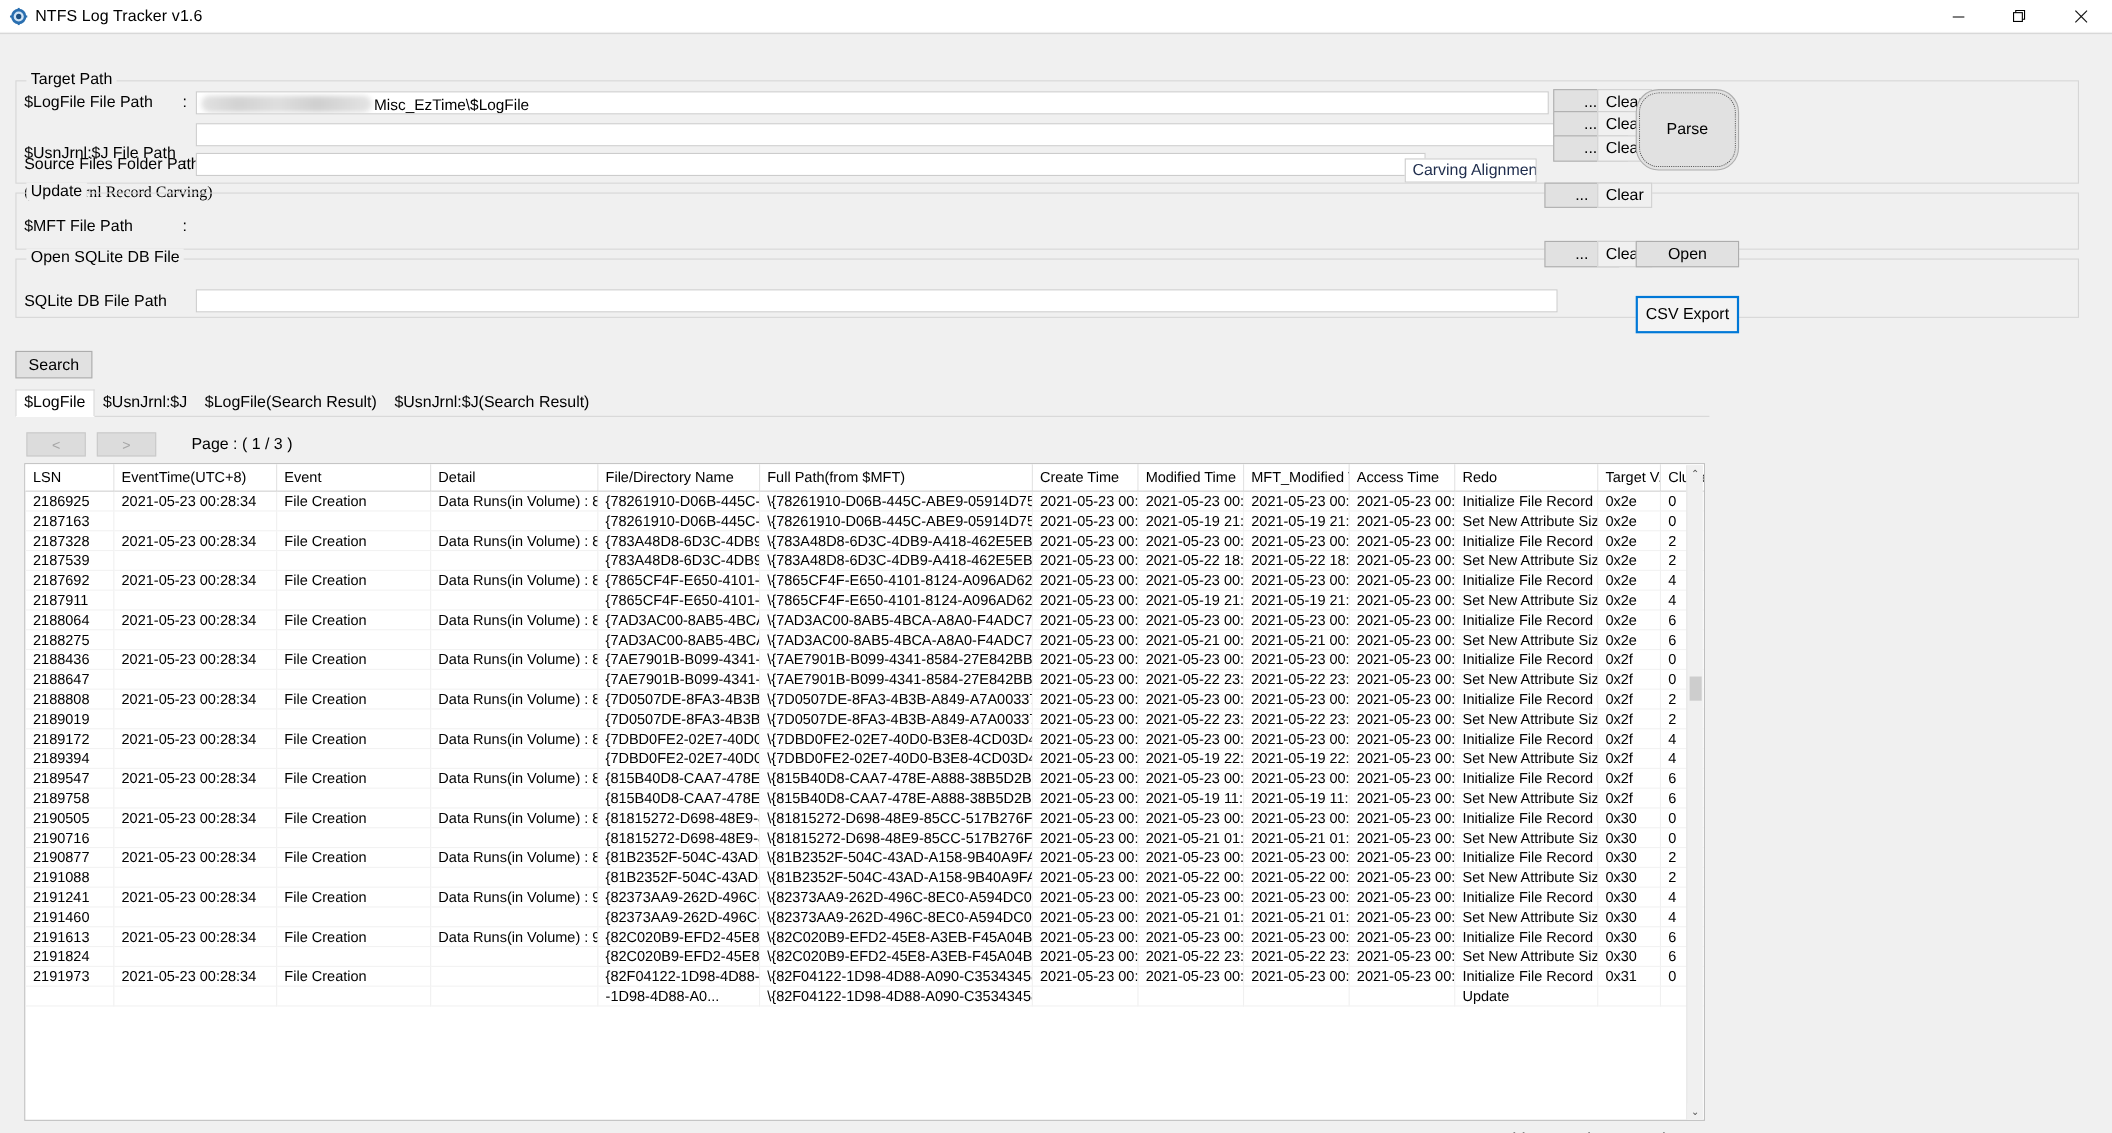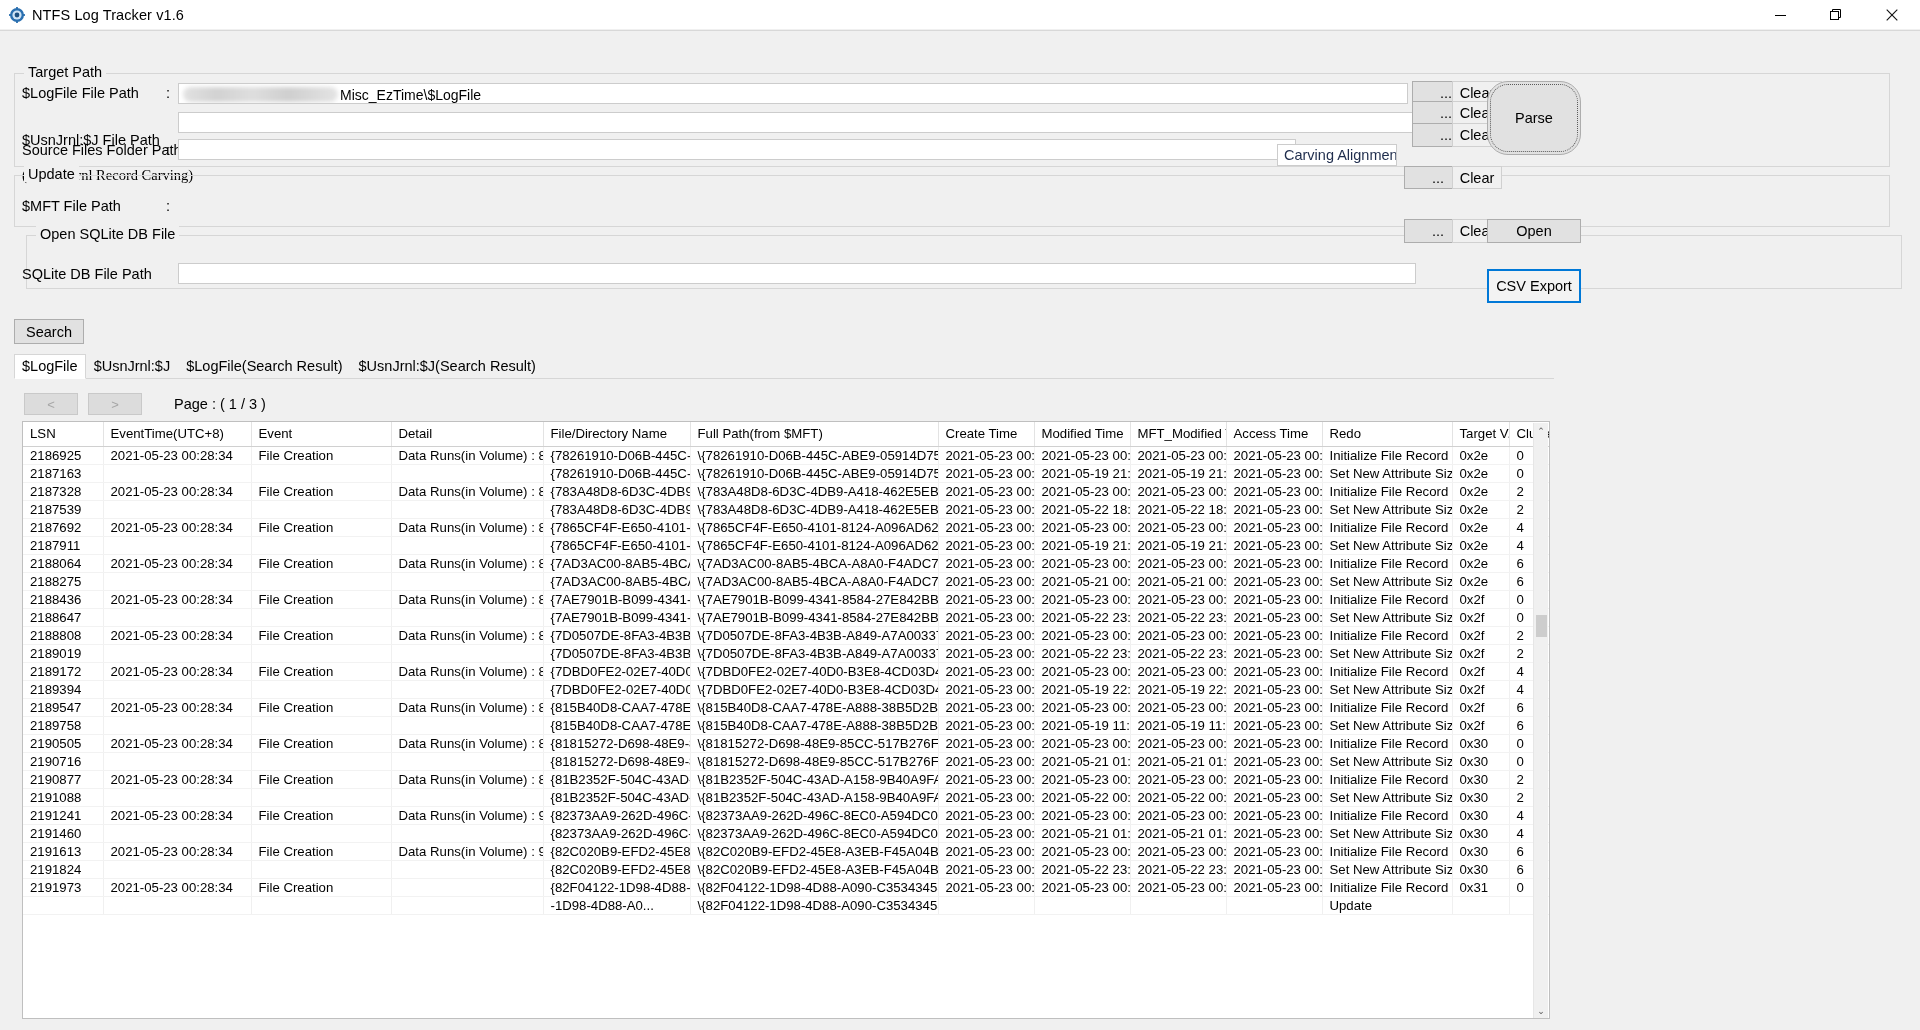--- a/index.html
+++ b/index.html
@@ -354,21 +354,21 @@
 
   <div class="groupbox" style="left:14px; top:144px; width:1876px; height:52px;">
     <span class="group-legend">Update</span>
   </div>
 
   <span class="fieldlabel" style="left:22px; top:167px;">$MFT File Path</span>
   <span class="colon" style="left:166px; top:167px;">:</span>
   <div class="btn" style="left:1404px; top:135px; width:68px; height:23px;">...</div>
   <div class="btn" style="left:1452px; top:135px; width:50px; height:23px; background:#f0f0f0; border-color:#d0d0d0;">Clear</div>
 
-  <div class="groupbox" style="left:14px; top:204px; width:1876px; height:54px;margin-left:12px;">
+  <div class="groupbox" style="left:14px; top:204px; width:1876px; height:54px;">
     <span class="group-legend">Open SQLite DB File</span>
   </div>
 
   <span class="fieldlabel" style="left:22px; top:235px;">SQLite DB File Path</span>
   <div class="textbox" style="left:178px; top:232px; width:1238px; height:21px;">
     <span></span>
   </div>
   <div class="btn" style="left:1404px; top:188px; width:68px; height:24px;">...</div>
   <div class="btn" style="left:1452px; top:188px; width:50px; height:24px; background:#f0f0f0; border-color:#d0d0d0;">Clear</div>
   <div class="btn" style="left:1487px; top:188px; width:94px; height:24px;">Open</div>

